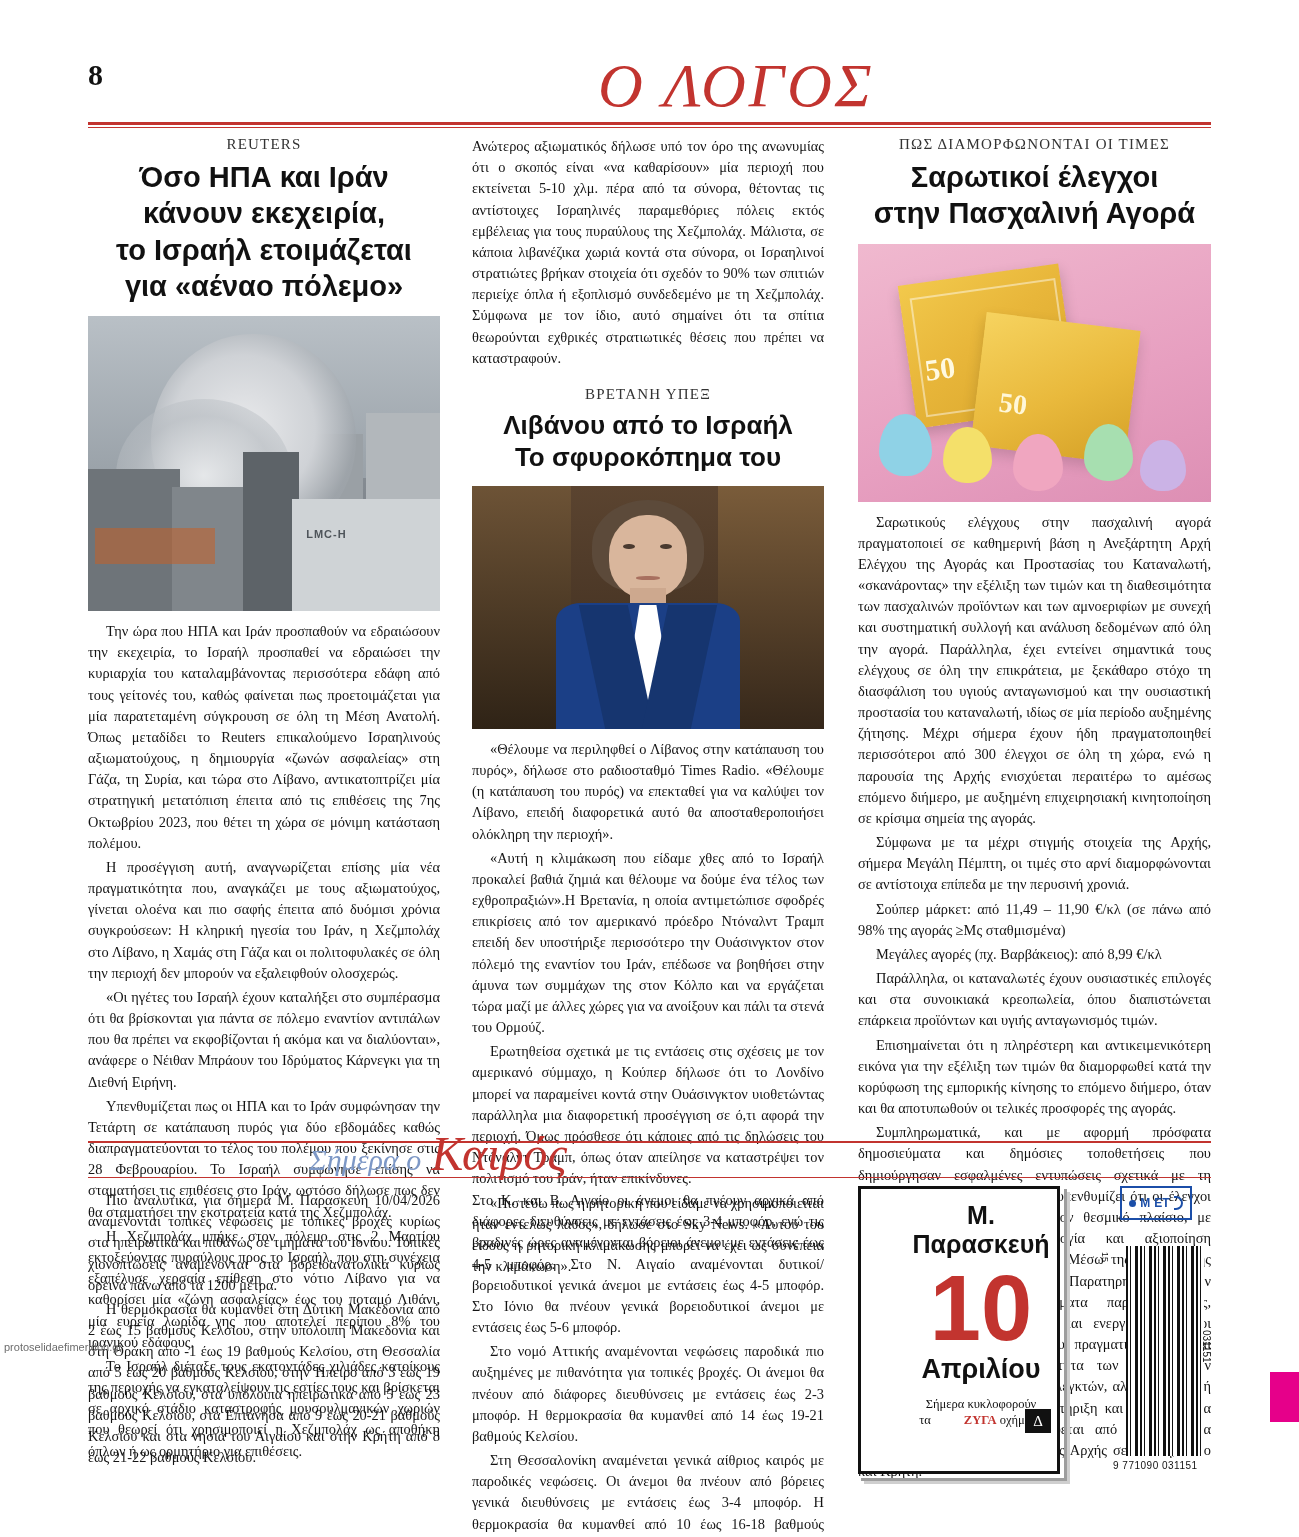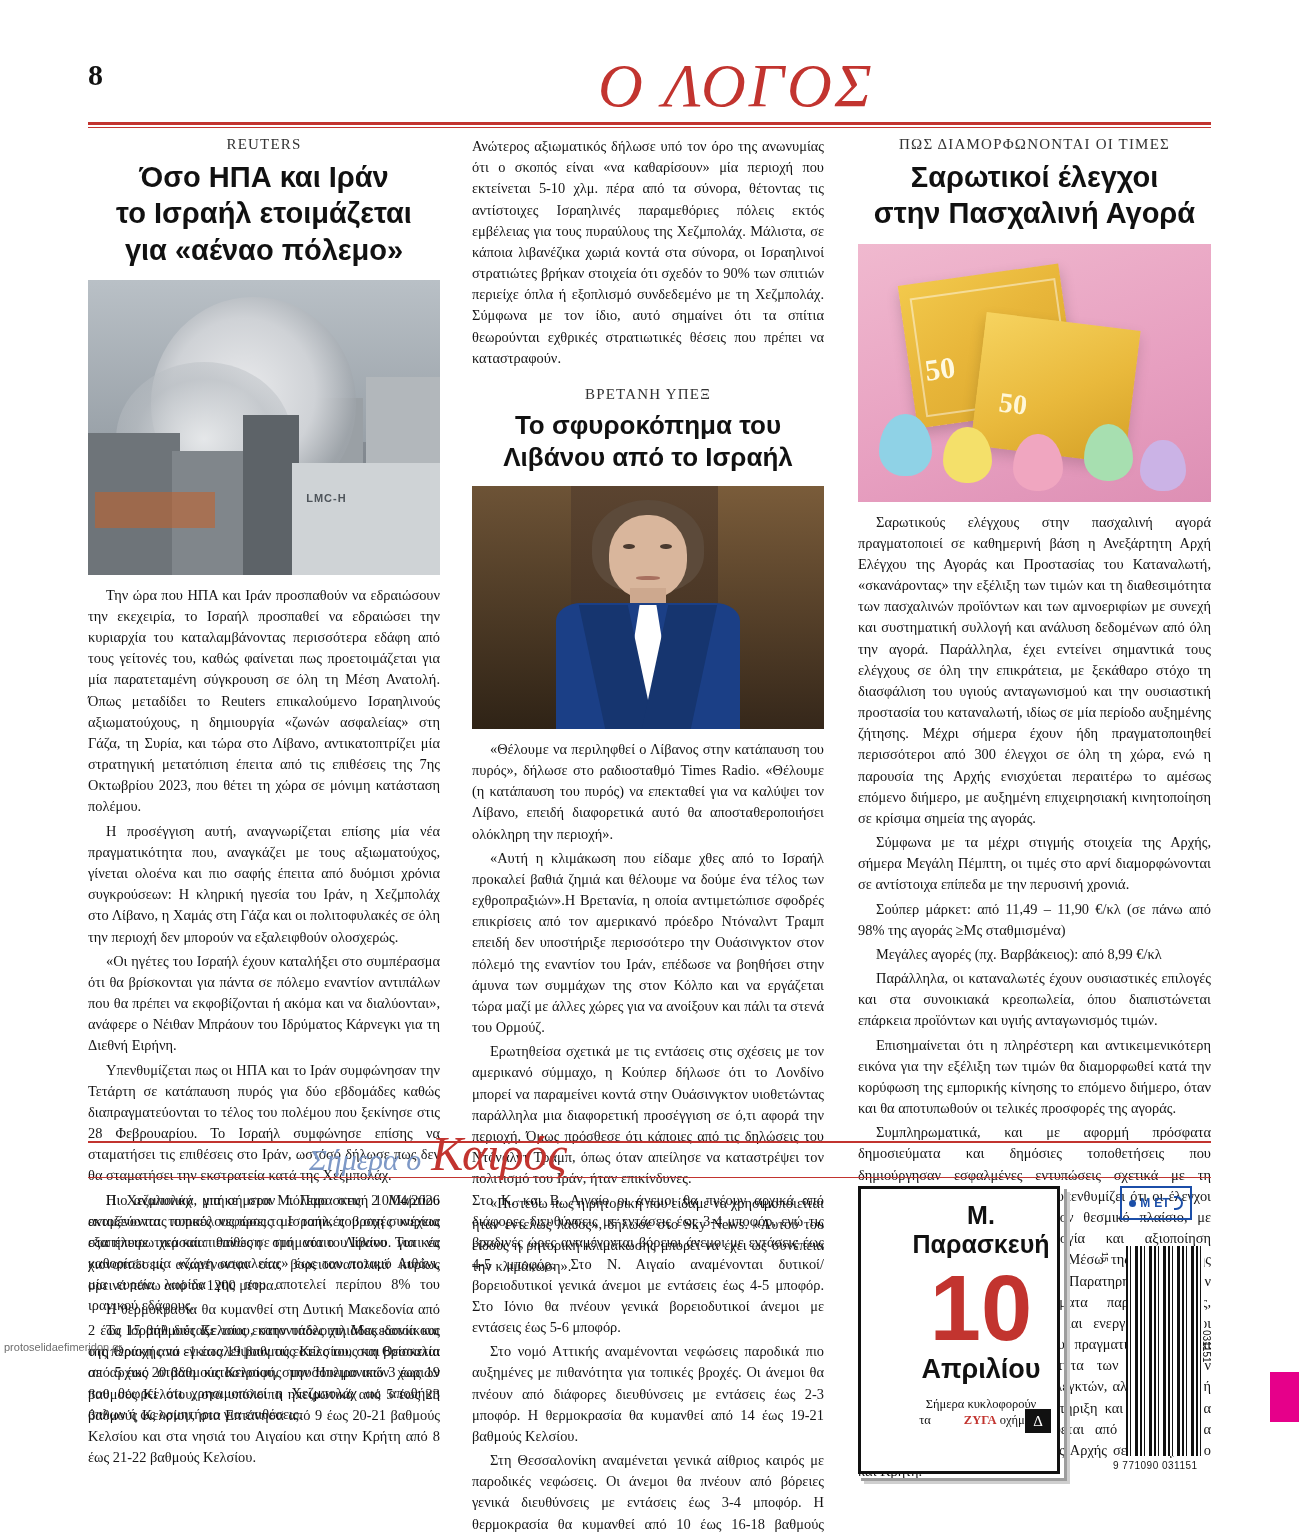--- a/index.html
+++ b/index.html
@@ -302,20 +302,21 @@
     <div class="page-number">8</div>
     <div class="mast-logos">Ο ΛΟΓΟΣ</div>
   </div>
   <div class="mast-rule"></div>
   <div class="mast-rule2"></div>
 
   <div class="col col1">
     <div class="kicker">REUTERS</div>
     <div class="headline">
       <div>Όσο ΗΠΑ και Ιράν</div>
+      <div>κάνουν εκεχειρία,</div>
       <div>το Ισραήλ ετοιμάζεται</div>
       <div>για «αέναο πόλεμο»</div>
     </div>
     <div class="photo photo1">
       <div class="p1-sky"></div>
       <div class="p1-b6"></div>
       <div class="p1-b5"></div>
       <div class="p1-smoke"></div>
       <div class="p1-smoke2"></div>
       <div class="p1-b1"></div>
@@ -335,22 +336,22 @@
     </div>
   </div>
 
   <div class="col col2">
     <div class="body-text">
       <p class="noind">Ανώτερος αξιωματικός δήλωσε υπό τον όρο της ανωνυμίας ότι ο σκοπός είναι «να καθαρίσουν» μία περιοχή που εκτείνεται 5-10 χλμ. πέρα από τα σύνορα, θέτοντας τις αντίστοιχες Ισραηλινές παραμεθόριες πόλεις εκτός εμβέλειας για τους πυραύλους της Χεζμπολάχ. Μάλιστα, σε κάποια λιβανέζικα χωριά κοντά στα σύνορα, οι Ισραηλινοί στρατιώτες βρήκαν στοιχεία ότι σχεδόν το 90% των σπιτιών περιείχε όπλα ή εξοπλισμό συνδεδεμένο με τη Χεζμπολάχ. Σύμφωνα με τον ίδιο, αυτό σημαίνει ότι τα σπίτια θεωρούνται εχθρικές στρατιωτικές θέσεις που πρέπει να καταστραφούν.</p>
     </div>
     <div style="height:14px"></div>
     <div class="kicker">ΒΡΕΤΑΝΗ ΥΠΕΞ</div>
     <div class="headline small">
+      <div>Λιβάνου από το Ισραήλ</div>
       <div>Το σφυροκόπημα του</div>
-      <div>Λιβάνου από το Ισραήλ</div>
     </div>
     <div class="photo photo2">
       <div class="p2-bg-l"></div>
       <div class="p2-bg-r"></div>
       <div class="p2-hair"></div>
       <div class="p2-face"></div>
       <div class="p2-eye1"></div>
       <div class="p2-eye2"></div>
       <div class="p2-mouth"></div>
       <div class="p2-neck"></div>

